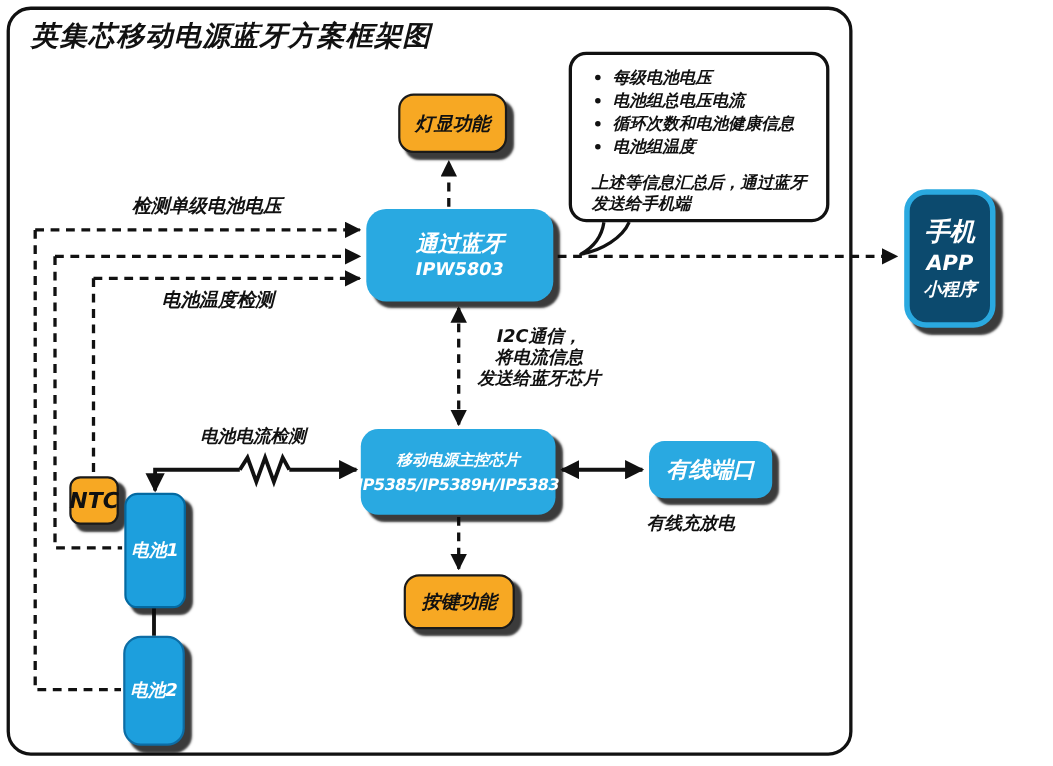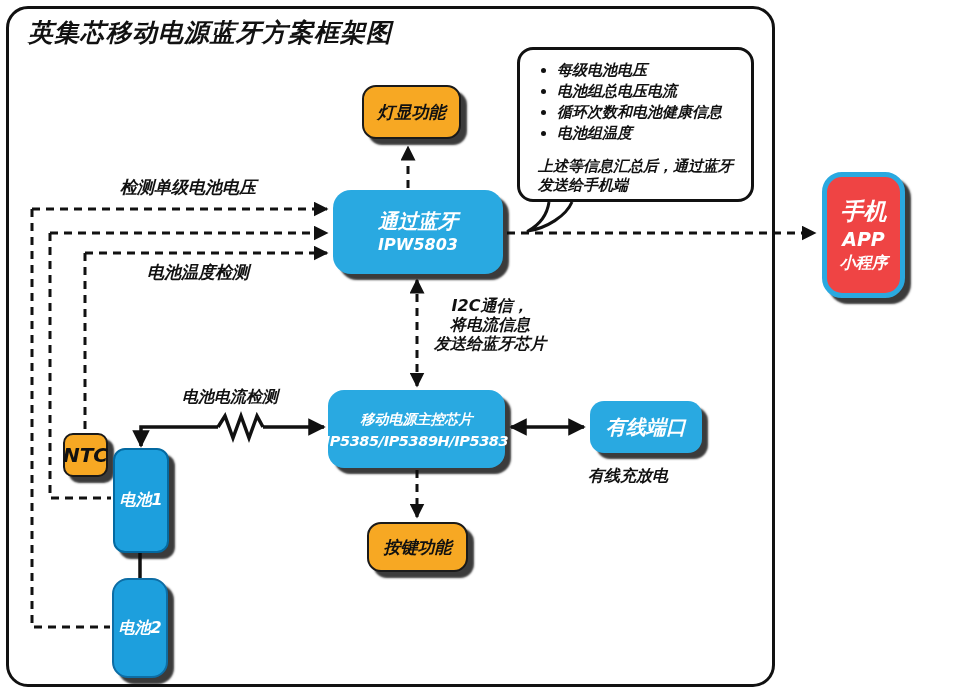--- a/index.html
+++ b/index.html
@@ -25,21 +25,21 @@
   .blue{background:#29A9E1;color:#fff;}
 
   #node-led{left:362px;top:85px;width:99px;height:54px;border-radius:14px;font-size:17px;}
   #node-bt{left:333px;top:190px;width:170px;height:84px;border-radius:18px;}
   #node-bt .t1{font-size:20px;line-height:26px;}
   #node-bt .t2{font-size:16px;line-height:22px;}
   #node-main{left:328px;top:390px;width:177px;height:78px;border-radius:16px;}
   #node-main .t1{font-size:14px;line-height:24px;}
   #node-main .t2{font-size:14.5px;line-height:20px;letter-spacing:-.4px;}
   #node-wired{left:590px;top:401px;width:112px;height:52px;border-radius:14px;font-size:20px;}
-  #node-phone{left:822px;top:172px;width:83px;height:126px;border-radius:20px;background:#ef4444;border:5px solid #2AA9E0;color:#fff;}
+  #node-phone{left:822px;top:172px;width:83px;height:126px;border-radius:20px;background:#0c4a6e;border:5px solid #2AA9E0;color:#fff;}
   #node-phone .p1{font-size:23px;line-height:30px;}
   #node-phone .p2{font-size:19px;line-height:26px;}
   #node-phone .p3{font-size:16px;line-height:22px;}
   #node-ntc{left:63px;top:433px;width:45px;height:44px;border-radius:10px;font-size:20px;}
   #node-bat1{left:113px;top:448px;width:56px;height:105px;border-radius:12px;border:2px solid #0369a1;font-size:16px;}
   #node-bat2{left:112px;top:578px;width:56px;height:100px;border-radius:16px;border:2px solid #0d6da5;font-size:16px;}
   #node-key{left:367px;top:522px;width:101px;height:50px;border-radius:14px;font-size:17px;}
 
   
   .lbl{white-space:nowrap;}

